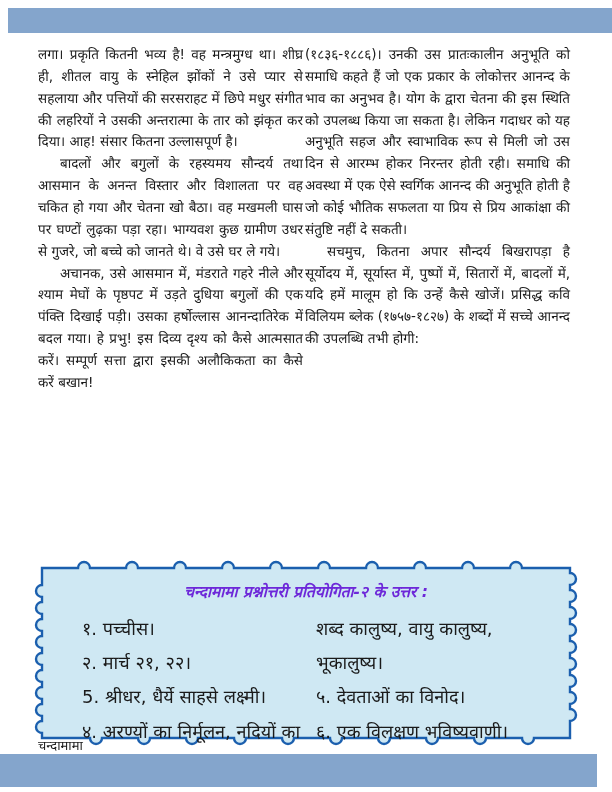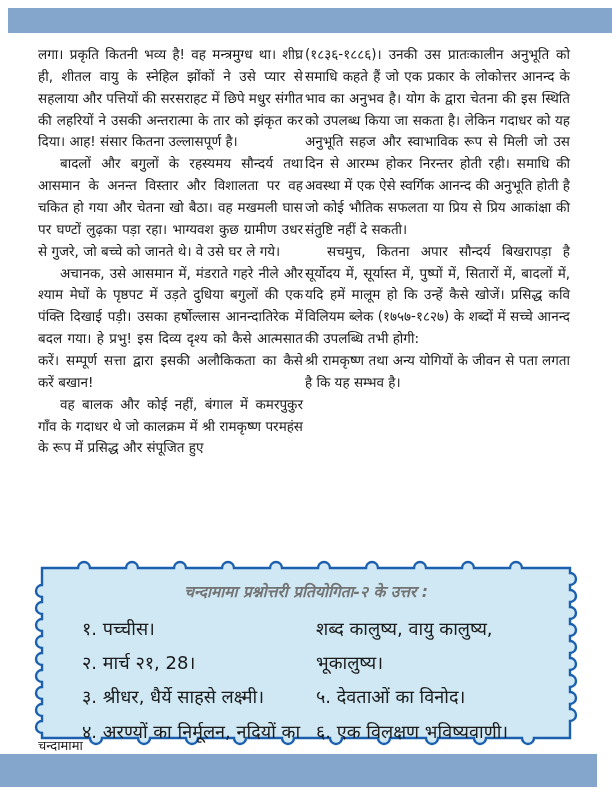--- a/index.html
+++ b/index.html
@@ -48,21 +48,21 @@
     position:relative;
     padding:12px 24px 8px 24px;
     height:100%;
   }
   .quiz-heading{
     text-align:center;
     font-weight:bold;
     font-style:italic;
     font-size:15.5px;
     margin-bottom:10px;
-    color:#737373;
+    color:#6d28d9;
   }
   .quiz-cols{display:flex;}
   .quiz-col{flex:1;font-size:18px;line-height:1.9;}
   .quiz-col.left{padding-left:16px;}
   .quiz-col.right{padding-left:4px;}
 
   .footer{
     position:absolute;
     left:38px;right:36px;top:736px;
     display:flex;
@@ -78,42 +78,40 @@
 <body>
 
 <div class="band top"></div>
 
 <div class="columns">
   <div class="col left">
 
   <p>लगा। प्रकृति कितनी भव्य है! वह मन्त्रमुग्ध था। शीघ्र ही, शीतल वायु के स्नेहिल झोंकों ने उसे प्यार से सहलाया और पत्तियों की सरसराहट में छिपे मधुर संगीत की लहरियों ने उसकी अन्तरात्मा के तार को झंकृत कर दिया। आह! संसार कितना उल्लासपूर्ण है।</p>
       <p class="indent">बादलों और बगुलों के रहस्यमय सौन्दर्य तथा आसमान के अनन्त विस्तार और विशालता पर वह चकित हो गया और चेतना खो बैठा। वह मखमली घास पर घण्टों लुढ़का पड़ा रहा। भाग्यवश कुछ ग्रामीण उधर से गुजरे, जो बच्चे को जानते थे। वे उसे घर ले गये।</p>
       <p class="indent">अचानक, उसे आसमान में, मंडराते गहरे नीले और श्याम मेघों के पृष्ठपट में उड़ते दुधिया बगुलों की एक पंक्ति दिखाई पड़ी। उसका हर्षोल्लास आनन्दातिरेक में बदल गया। हे प्रभु! इस दिव्य दृश्य को कैसे आत्मसात करें। सम्पूर्ण सत्ता द्वारा इसकी अलौकिकता का कैसे करें बखान!</p>
-      <p class="indent">वह बालक और कोई नहीं, बंगाल में कमरपुकुर गाँव के गदाधर थे जो कालक्रम में श्री रामकृष्ण परमहंस के रूप में प्रसिद्ध और संपूजित हुए</p>
     </div>
   <div class="col right">
 
   <p>(१८३६-१८८६)। उनकी उस प्रातःकालीन अनुभूति को समाधि कहते हैं जो एक प्रकार के लोकोत्तर आनन्द के भाव का अनुभव है। योग के द्वारा चेतना की इस स्थिति को उपलब्ध किया जा सकता है। लेकिन गदाधर को यह अनुभूति सहज और स्वाभाविक रूप से मिली जो उस दिन से आरम्भ होकर निरन्तर होती रही। समाधि की अवस्था में एक ऐसे स्वर्गिक आनन्द की अनुभूति होती है जो कोई भौतिक सफलता या प्रिय से प्रिय आकांक्षा की संतुष्टि नहीं दे सकती।</p>
       <p class="indent">सचमुच, कितना अपार सौन्दर्य बिखरापड़ा है सूर्योदय में, सूर्यास्त में, पुष्पों में, सितारों में, बादलों में, यदि हमें मालूम हो कि उन्हें कैसे खोजें। प्रसिद्ध कवि विलियम ब्लेक (१७५७-१८२७) के शब्दों में सच्चे आनन्द की उपलब्धि तभी होगी:</p>
-      <p>श्री रामकृष्ण तथा अन्य योगियों के जीवन से पता लगता है कि यह सम्भव है।</p>
     </div>
 </div>
 
 <div class="quiz-box">
   <svg class="quiz-border-svg" width="546" height="188" viewBox="0 0 546 188">
     <path id="scallop-path" fill="var(--box_fill)" stroke="var(--box_border)" stroke-width="2.4" d="M9,9h36a6,6 0 0 1 12,0h36a6,6 0 0 1 12,0h36a6,6 0 0 1 12,0h36a6,6 0 0 1 12,0h36a6,6 0 0 1 12,0h36a6,6 0 0 1 12,0h36a6,6 0 0 1 12,0h36a6,6 0 0 1 12,0h36a6,6 0 0 1 12,0h36a6,6 0 0 1 12,0H537v5a6,6 0 0 1 0,12v5a6,6 0 0 1 0,12v5a6,6 0 0 1 0,12v5a6,6 0 0 1 0,12v5a6,6 0 0 1 0,12v5a6,6 0 0 1 0,12v5a6,6 0 0 1 0,12v5a6,6 0 0 1 0,12v5a6,6 0 0 1 0,12V179h-36a6,6 0 0 1 -12,0h-36a6,6 0 0 1 -12,0h-36a6,6 0 0 1 -12,0h-36a6,6 0 0 1 -12,0h-36a6,6 0 0 1 -12,0h-36a6,6 0 0 1 -12,0h-36a6,6 0 0 1 -12,0h-36a6,6 0 0 1 -12,0h-36a6,6 0 0 1 -12,0h-36a6,6 0 0 1 -12,0H9v-5a6,6 0 0 1 0,-12v-5a6,6 0 0 1 0,-12v-5a6,6 0 0 1 0,-12v-5a6,6 0 0 1 0,-12v-5a6,6 0 0 1 0,-12v-5a6,6 0 0 1 0,-12v-5a6,6 0 0 1 0,-12v-5a6,6 0 0 1 0,-12v-5a6,6 0 0 1 0,-12V9Z"></path>
   </svg>
   <div class="quiz-content">
     <div class="quiz-heading">चन्दामामा प्रश्नोत्तरी प्रतियोगिता-२ के उत्तर :</div>
     <div class="quiz-cols">
       <div class="quiz-col left">
 
       <div class="quiz-item">१. पच्चीस।</div>
-          <div class="quiz-item">२. मार्च २१, 28।</div>
-          <div class="quiz-item">३. श्रीधर, धैर्ये साहसे लक्ष्मी।</div>
+          <div class="quiz-item">२. मार्च २१, २२।</div>
+          <div class="quiz-item">5. श्रीधर, धैर्ये साहसे लक्ष्मी।</div>
           <div class="quiz-item">४. अरण्यों का निर्मूलन, नदियों का कालुष्य,</div>
         </div>
       <div class="quiz-col right">
 
       <div class="quiz-item">शब्द कालुष्य, वायु कालुष्य, भूकालुष्य।</div>
           <div class="quiz-item">५. देवताओं का विनोद।</div>
           <div class="quiz-item">६. एक विलक्षण भविष्यवाणी।</div>
           <div class="quiz-item">७. सुजु, उसकी पत्नी और उसका बच्चा।</div>
         </div>
     </div>

